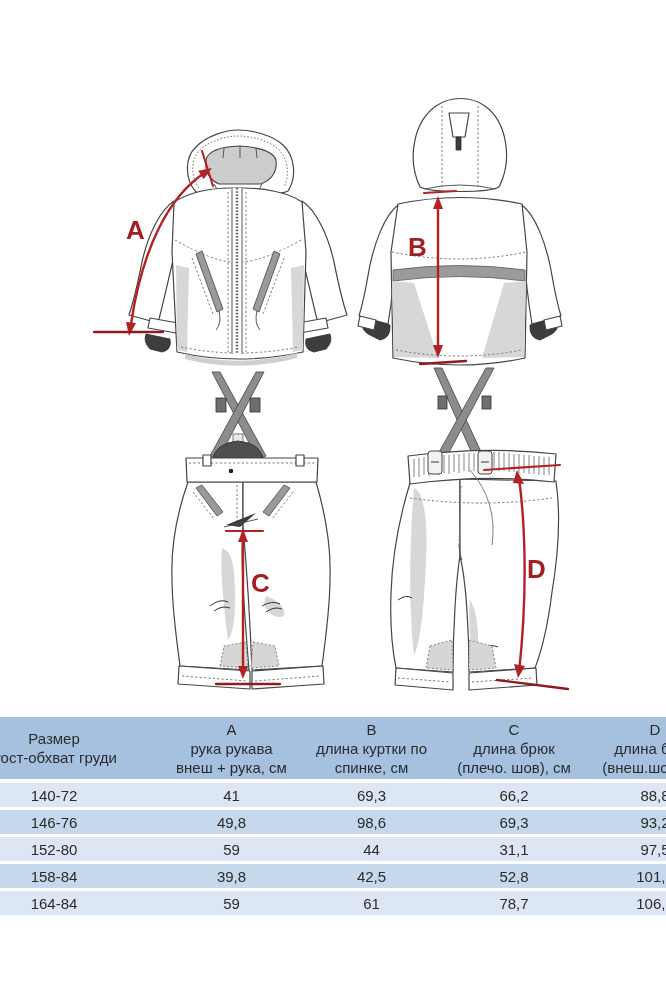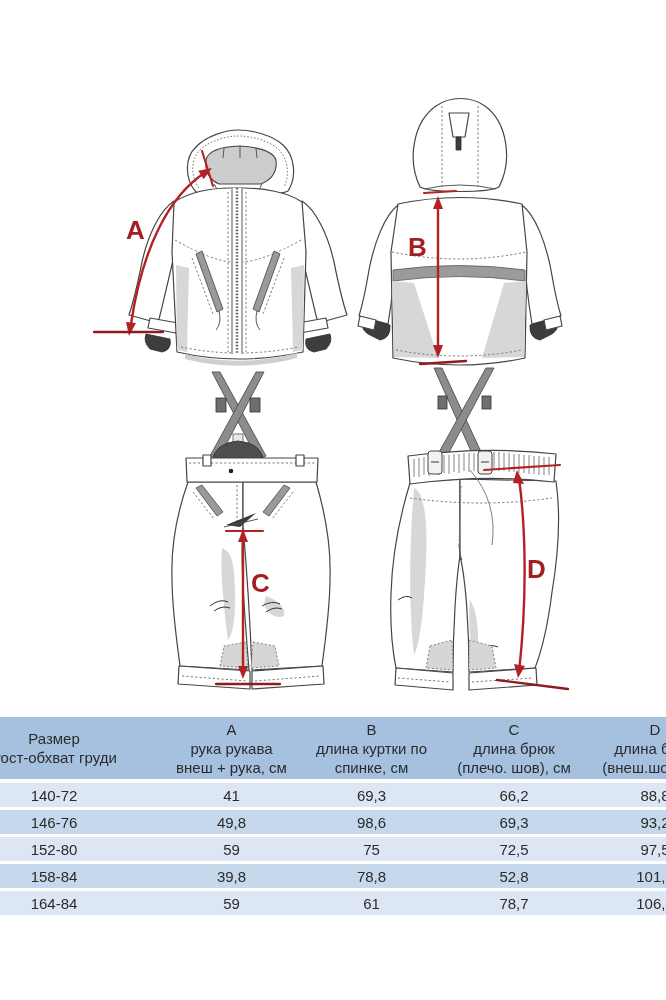--- a/index.html
+++ b/index.html
@@ -279,28 +279,28 @@
       <div class="trow">
         <div class="cell w0">146-76</div>
         <div class="cell w1">49,8</div>
         <div class="cell w2">98,6</div>
         <div class="cell w3">69,3</div>
         <div class="cell w4">93,2</div>
       </div>
       <div class="trow">
         <div class="cell w0">152-80</div>
         <div class="cell w1">59</div>
-        <div class="cell w2">75</div>
-        <div class="cell w3">72,5</div>
+        <div class="cell w2">44</div>
+        <div class="cell w3">31,1</div>
         <div class="cell w4">97,5</div>
       </div>
       <div class="trow">
         <div class="cell w0">158-84</div>
         <div class="cell w1">39,8</div>
-        <div class="cell w2">78,8</div>
+        <div class="cell w2">42,5</div>
         <div class="cell w3">52,8</div>
         <div class="cell w4">101,7</div>
       </div>
       <div class="trow">
         <div class="cell w0">164-84</div>
         <div class="cell w1">59</div>
         <div class="cell w2">61</div>
         <div class="cell w3">78,7</div>
         <div class="cell w4">106,1</div>
       </div>

